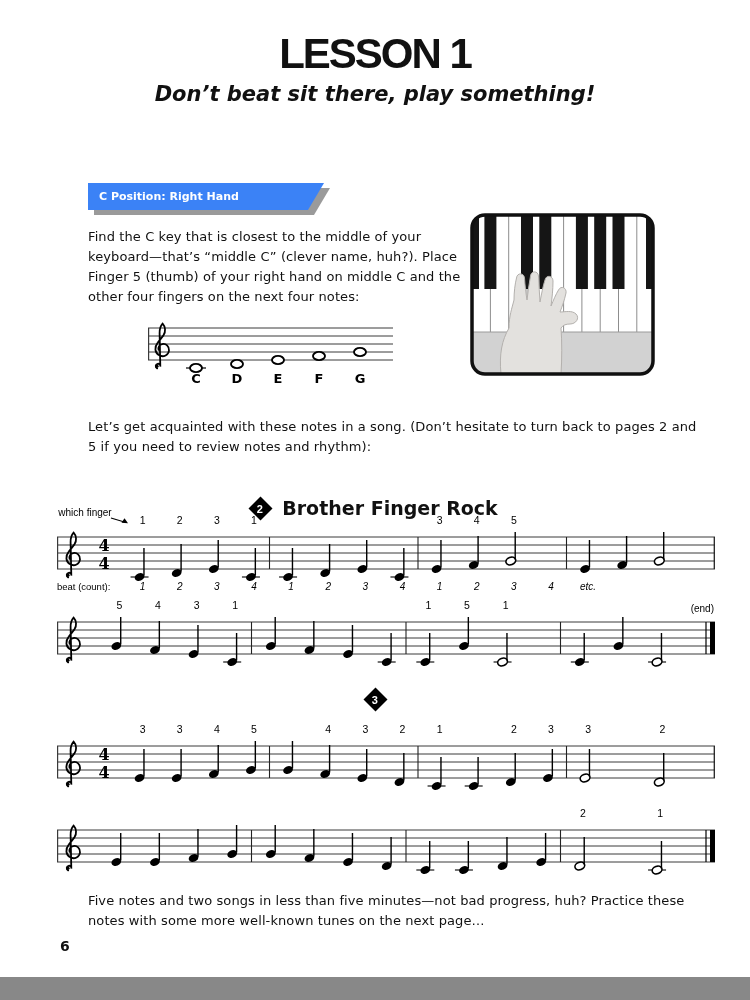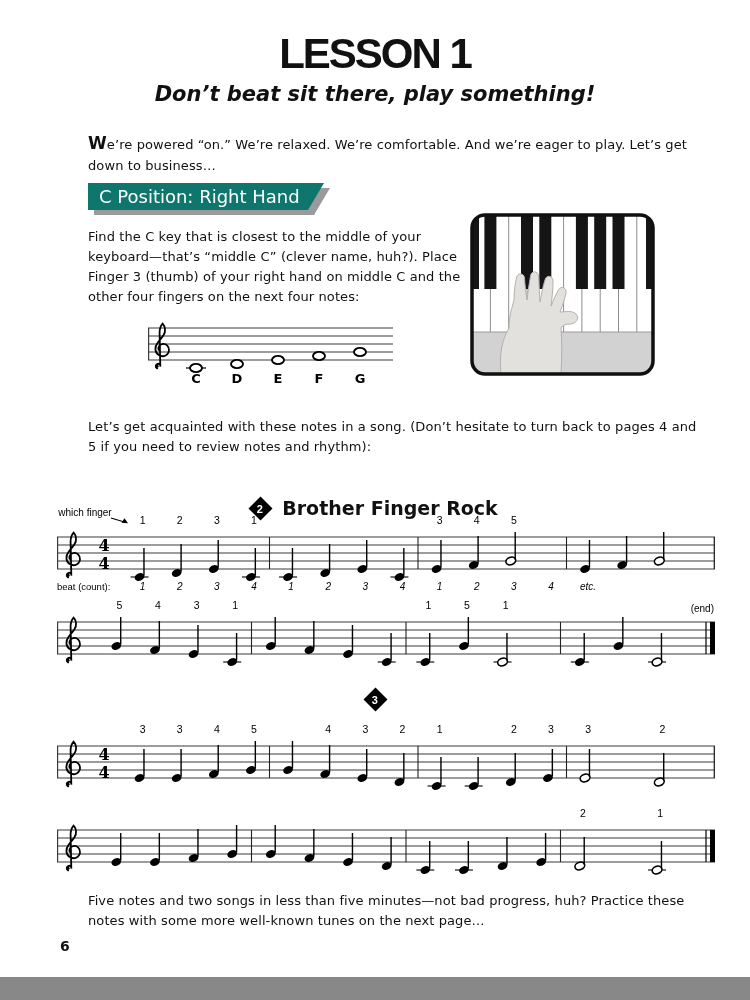--- a/index.html
+++ b/index.html
@@ -7,23 +7,23 @@
         font-family:"DejaVu Sans",sans-serif;color:#111;overflow:hidden;}
   .title{position:absolute;top:30px;left:0;width:100%;text-align:center;
          font-family:"Liberation Sans",sans-serif;font-weight:bold;font-size:42px;letter-spacing:-2px;}
   .subtitle{position:absolute;top:82px;left:0;width:100%;text-align:center;
             font-weight:bold;font-style:italic;font-size:21px;}
   .para{position:absolute;font-size:13px;line-height:1.55;letter-spacing:.1px;}
   .dc{font-size:17px;font-weight:bold;}
   .banner{position:absolute;left:88px;top:183px;width:250px;height:34px;}
   .banner .bshadow{position:absolute;left:6px;top:5px;width:236px;height:27px;background:#9a9a9a;
         clip-path:polygon(0 0,100% 0,calc(100% - 16px) 100%,0 100%);}
-  .banner .bface{position:absolute;left:0;top:0;width:236px;height:27px;background:#0f766e;color:#fff;
+  .banner .bface{position:absolute;left:0;top:0;width:236px;height:27px;background:#3b82f6;color:#fff;
         clip-path:polygon(0 0,100% 0,calc(100% - 16px) 100%,0 100%);
-        font-weight:normal;font-size:18px;line-height:27px;padding-left:11px;box-sizing:border-box;}
+        font-weight:bold;font-size:11px;line-height:27px;padding-left:11px;box-sizing:border-box;}
   .song-head{position:absolute;left:0;width:100%;display:flex;justify-content:center;align-items:center;gap:13px;}
   .badge{width:17px;height:17px;background:#000;transform:rotate(45deg);
          display:flex;align-items:center;justify-content:center;}
   .badge span{transform:rotate(-45deg);color:#fff;font-weight:bold;font-size:11px;font-family:"Liberation Sans",sans-serif;}
   .song-title{font-weight:bold;font-size:19px;}
   .system,.mini-staff,.photo{position:absolute;}
   .pagenum{position:absolute;left:60px;top:938px;font-size:14px;font-weight:bold;}
   svg text{fill:#000;}
   .fing{font:10.5px "Liberation Sans",sans-serif;}
   .tsig{font:bold 16px "DejaVu Serif",serif;}
@@ -33,28 +33,27 @@
   .notelab{font:bold 13px "DejaVu Sans",sans-serif;}
 </style>
 </head>
 <body>
 
 <div class="page">
 
   <div class="title">LESSON 1</div>
   <div class="subtitle">Don’t beat sit there, play something!</div>
 
-  <div class="para" style="left:88px;top:130px;width:600px;"><span class="dc">W</span><span>e’re powered “on.” We’re relaxed. We’re comfortable. And we’re eager to play. Let’s get down to business…</span></div>
 
   <div class="banner">
     <div class="bshadow"></div>
     <div class="bface">C Position: Right Hand</div>
   </div>
 
-  <div class="para" style="left:88px;top:227px;width:374px;">Find the C key that is closest to the middle of your keyboard—that’s “middle C” (clever name, huh?). Place Finger 3 (thumb) of your right hand on middle C and the other four fingers on the next four notes:</div>
+  <div class="para" style="left:88px;top:227px;width:374px;">Find the C key that is closest to the middle of your keyboard—that’s “middle C” (clever name, huh?). Place Finger 5 (thumb) of your right hand on middle C and the other four fingers on the next four notes:</div>
 
   <svg id="scale-staff" class="mini-staff" style="left:148px;top:310px;" width="250" height="80" viewBox="0 -12 250 68">
       <line x1="0" y1="0" x2="245" y2="0" stroke="#3a3a3a" stroke-width="1"></line>
       <line x1="0" y1="8" x2="245" y2="8" stroke="#3a3a3a" stroke-width="1"></line>
       <line x1="0" y1="16" x2="245" y2="16" stroke="#3a3a3a" stroke-width="1"></line>
       <line x1="0" y1="24" x2="245" y2="24" stroke="#3a3a3a" stroke-width="1"></line>
       <line x1="0" y1="32" x2="245" y2="32" stroke="#3a3a3a" stroke-width="1"></line>
       <line x1="0.6" y1="0" x2="0.6" y2="32" stroke="#3a3a3a" stroke-width="1.2"></line>
       <g transform="translate(4,0)">
         <path d="M 5.2,40.4 C 3,39 3.4,36.2 5.6,35.8 C 7.4,35.5 8.6,37 8.3,38.6 L 7.6,5.2 C 7.5,1.6 8.6,-2.2 10.6,-4.4 C 13.4,-1.4 14,3.8 11.4,7.4 L 5.8,14.6 C 2.2,19 2.6,24.8 7.2,27.3 C 11.6,29.7 16.6,26.9 17,22.5 C 17.4,18.1 13.8,15.3 10.2,16.1 C 7.4,16.7 5.8,19.3 6.6,21.9" fill="none" stroke="#000" stroke-width="1.8" stroke-linecap="round"></path>
@@ -110,21 +109,21 @@
              C 48,60.5 55,60.5 55.5,66 C 56,74 57,82 58,88 C 59,80 60,72 61.5,64
              C 62,58.5 69,58.5 69.5,64 C 70,74 70.5,82 71,90 C 72.5,82 74,74 76,68
              C 77,62.5 84,63.5 84,69 C 84,78 83,86 82,94 C 84.5,88 87,82 89.5,78
              C 92,73 98,76 97,81 C 95.5,88 93,95 91,100 C 96,100 103,98 107,102
              C 111,106 107,112 101,112 C 97,112 94,113 92,116 C 93,130 93,146 92,162 Z" fill="#e3e1de" stroke="#b3b0ad" stroke-width="1"></path>
       </g>
       <rect x="3" y="3" width="181" height="159" rx="13" fill="none" stroke="#101010" stroke-width="3.5"></rect>
     </svg>
   </div>
 
-  <div class="para" style="left:88px;top:417px;width:612px;">Let’s get acquainted with these notes in a song. (Don’t hesitate to turn back to pages 4 and 5 if you need to review notes and rhythm):</div>
+  <div class="para" style="left:88px;top:417px;width:612px;">Let’s get acquainted with these notes in a song. (Don’t hesitate to turn back to pages 2 and 5 if you need to review notes and rhythm):</div>
 
   <div class="song-head" style="top:497px;">
     <div class="badge">
         <span>2</span>
       </div>
     <div class="song-title">Brother Finger Rock</div>
   </div>
   <svg id="sys-0-0" class="system" style="left:57px;top:505px;" width="658" height="96" viewBox="0 -32 658 96">
       <line x1="0" y1="0" x2="658" y2="0" stroke="#3a3a3a" stroke-width="1"></line>
       <line x1="0" y1="8" x2="658" y2="8" stroke="#3a3a3a" stroke-width="1"></line>

